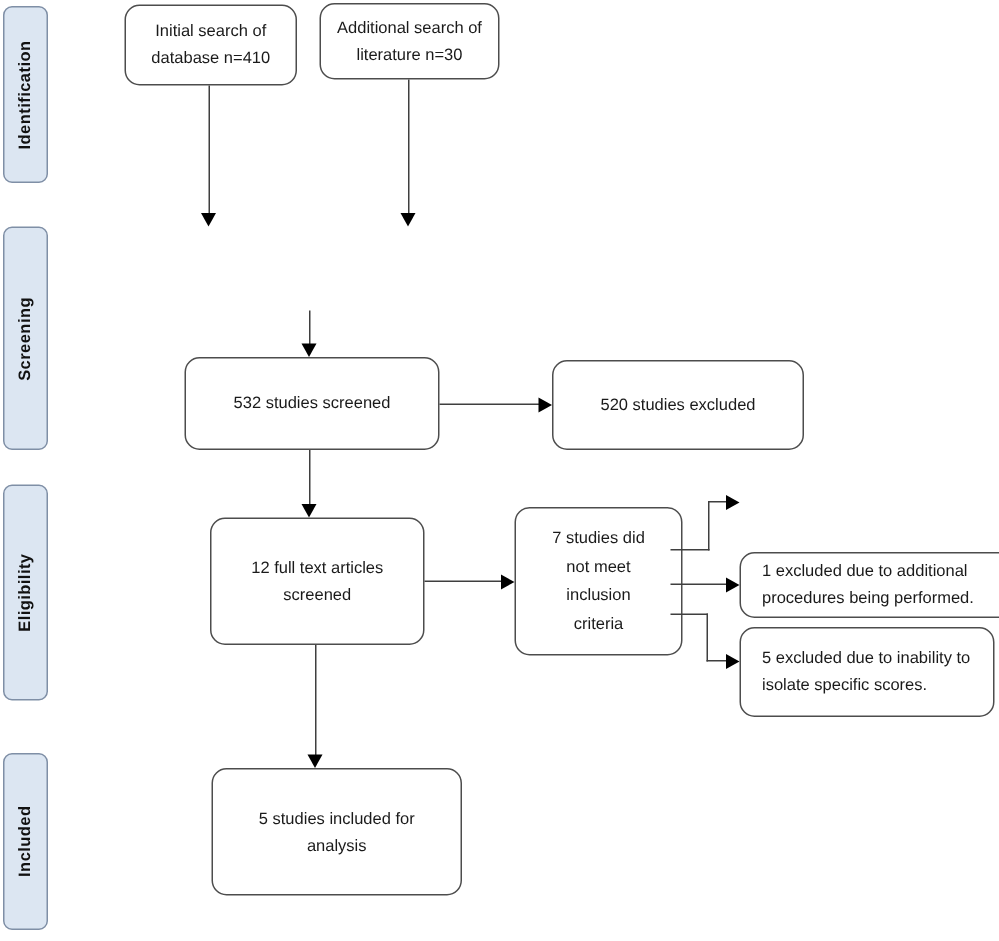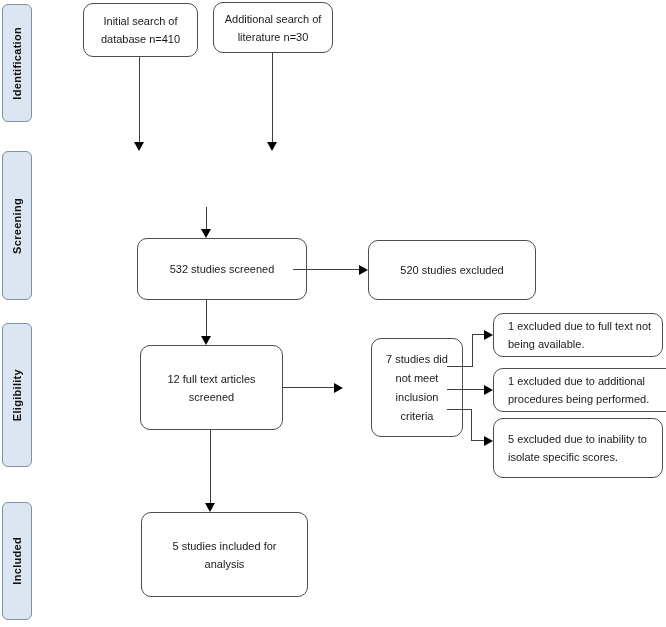--- a/index.html
+++ b/index.html
@@ -31,24 +31,24 @@
     border:1px solid var(--box-border,#4d4d4d);
     border-radius:10px;box-sizing:border-box;
     display:flex;align-items:center;justify-content:center;
     text-align:center;font-size:11px;line-height:18px;
     white-space:pre-line;padding:2px 6px;
   }
   .fbox.left{justify-content:flex-start;text-align:left;padding:2px 8px 2px 14px;}
   #b-init{left:83px; top:3px;  width:115px;height:54px;}
   #b-add {left:213px;top:2px;  width:120px;height:51px;border-radius:10px;}
   #b-dup {left:83px; top:151px;width:250px;height:56px;}
-  #b-scr {left:123px;top:238px;width:170px;height:62px;margin-left:14px;}
+  #b-scr {left:123px;top:238px;width:170px;height:62px;}
   #b-exc {left:368px;top:240px;width:168px;height:60px;}
   #b-ft  {left:140px;top:345px;width:143px;height:85px;}
-  #b-crit{left:343px;top:338px;width:92px;height:99px;line-height:19px;margin-left:28px;}
+  #b-crit{left:343px;top:338px;width:112px;height:99px;line-height:19px;}
   #b-r1  {left:493px;top:313px;width:170px;height:44px;}
   #b-r2  {left:493px;top:368px;width:198px;height:44px;}
   #b-r3  {left:493px;top:418px;width:170px;height:60px;}
   #b-incl{left:123px;top:512px;width:167px;height:85px;margin-left:18px;}
 
   
   .vl{position:absolute;width:1px;background:var(--line,#3f3f3f);}
   .hl{position:absolute;height:1px;background:var(--line,#3f3f3f);}
   .ah-d{position:absolute;width:0;height:0;
         border-left:5px solid transparent;border-right:5px solid transparent;
@@ -94,22 +94,20 @@
   <div class="fbox" id="b-add">Additional search of
 literature n=30</div>
   <div class="fbox" id="b-scr">532 studies screened</div>
   <div class="fbox" id="b-exc">520 studies excluded</div>
   <div class="fbox" id="b-ft">12 full text articles
 screened</div>
   <div class="fbox" id="b-crit">7 studies did
 not meet
 inclusion
 criteria</div>
-  <div class="fbox left" id="b-r1">1 excluded due to full text not
-being available.</div>
   <div class="fbox left" id="b-r2">1 excluded due to additional
 procedures being performed.</div>
   <div class="fbox left" id="b-r3">5 excluded due to inability to
 isolate specific scores.</div>
   <div class="fbox" id="b-incl">5 studies included for
 analysis</div>
 
   <div class="vl" id="a1-l"></div>
   <div class="ah-d" id="a1-h"></div>
   <div class="vl" id="a2-l"></div>

